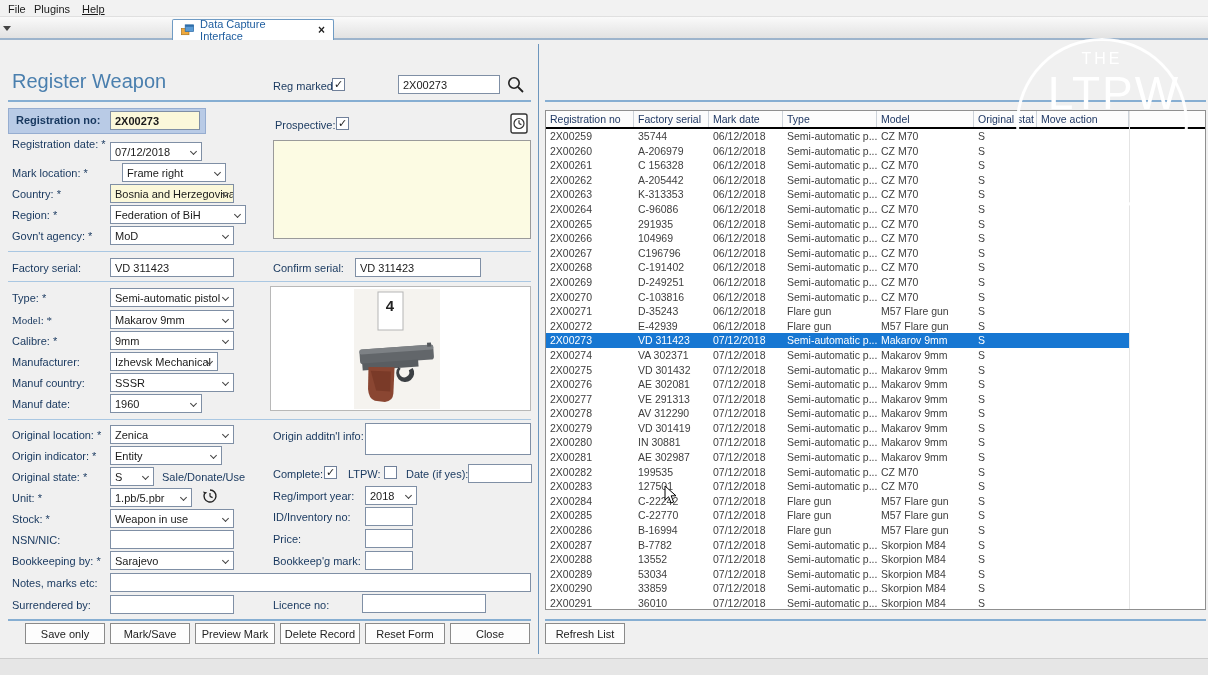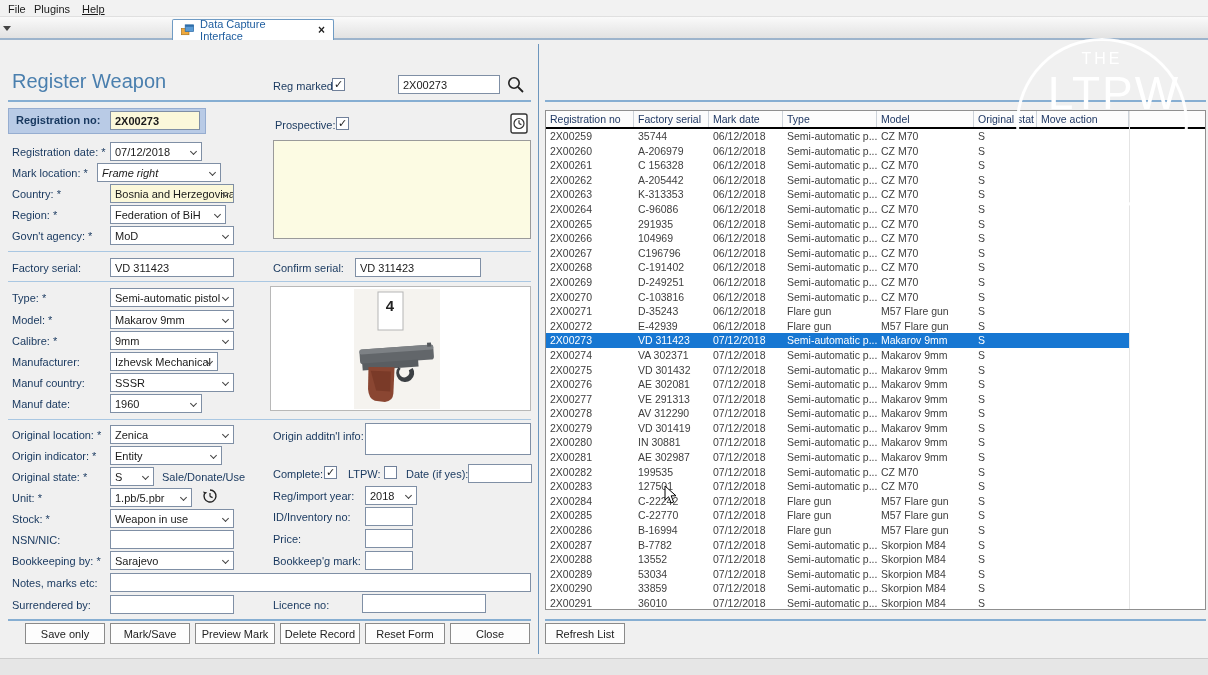--- a/index.html
+++ b/index.html
@@ -125,40 +125,40 @@
   <span class="lbl" style="left:275px; top:119px;">Prospective:</span>
   <span class="cb" style="left:336px; top:117px;">✓</span>
   <svg class="icon" style="left:510px; top:113px;" width="18" height="21" viewBox="0 0 18 21">
     <rect x="1" y="1" width="16" height="19" rx="2" fill="#fff" stroke="#333" stroke-width="1.4"></rect>
     <circle cx="9" cy="10.5" r="5" fill="none" stroke="#333" stroke-width="1.2"></circle>
     <line x1="9" y1="10.5" x2="9" y2="7.2" stroke="#333" stroke-width="1.2"></line>
     <line x1="9" y1="10.5" x2="11.4" y2="11.6" stroke="#333" stroke-width="1.2"></line>
   </svg>
   <div class="textarea" style="left:273px; top:140px; width:258px; height:99px;"></div>
 
-  <span class="lbl" style="left:12px; top:146px;">Registration date: *</span>
+  <span class="lbl" style="left:12px; top:138px;">Registration date: *</span>
   <div class="ctl" style="left:110px; top:142px; width:92px;">
     <span>07/12/2018</span>
     <i class="chev"></i>
   </div>
 
   <span class="lbl" style="left:12px; top:167px;">Mark location: *</span>
-  <div class="ctl" style="left:97px; top:163px; width:124px;font-style:italic;">
+  <div class="ctl" style="left:122px; top:163px; width:104px;">
     <span>Frame right</span>
     <i class="chev"></i>
   </div>
 
   <span class="lbl" style="left:12px; top:188px;">Country: *</span>
   <div class="ctl yellow" style="left:110px; top:184px; width:124px;">
     <span>Bosnia and Herzegovina</span>
     <i class="chev"></i>
   </div>
 
   <span class="lbl" style="left:12px; top:209px;">Region: *</span>
-  <div class="ctl" style="left:110px; top:205px; width:116px;">
+  <div class="ctl" style="left:110px; top:205px; width:136px;">
     <span>Federation of BiH</span>
     <i class="chev"></i>
   </div>
 
   <span class="lbl" style="left:12px; top:230px;">Govn't agency: *</span>
   <div class="ctl" style="left:110px; top:226px; width:124px;">
     <span>MoD</span>
     <i class="chev"></i>
   </div>
 
@@ -174,21 +174,21 @@
   </div>
 
   <div class="subline" style="left:8px; top:281px; width:523px;"></div>
 
   <span class="lbl" style="left:12px; top:292px;">Type: *</span>
   <div class="ctl" style="left:110px; top:288px; width:124px;">
     <span>Semi-automatic pistol</span>
     <i class="chev"></i>
   </div>
 
-  <span class="lbl" style="left:12px; top:314px;">Model: *</span>
+  <span class="lbl" style="left:12px; top:314px;font-family:Liberation Serif, serif;">Model: *</span>
   <div class="ctl" style="left:110px; top:310px; width:124px;">
     <span>Makarov 9mm</span>
     <i class="chev"></i>
   </div>
 
   <span class="lbl" style="left:12px; top:335px;">Calibre: *</span>
   <div class="ctl" style="left:110px; top:331px; width:124px;">
     <span>9mm</span>
     <i class="chev"></i>
   </div>

